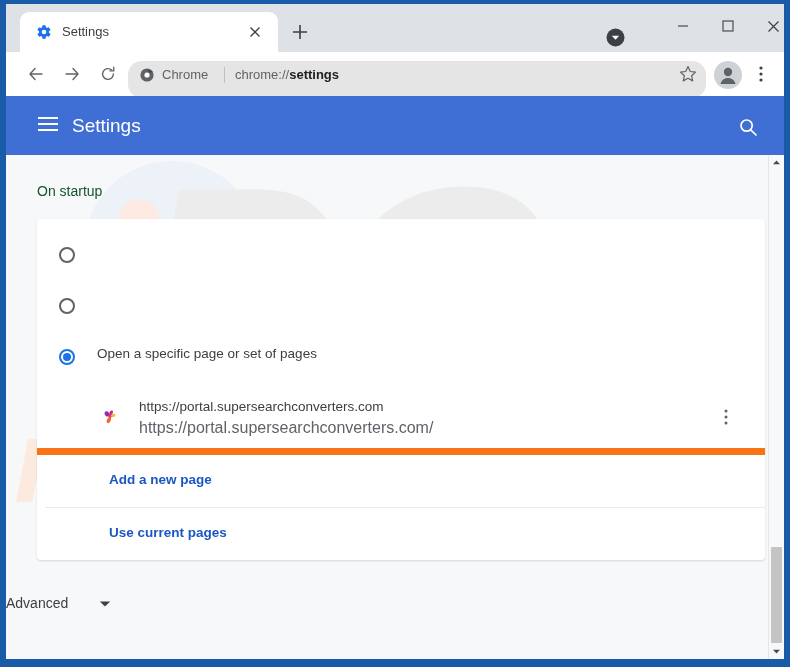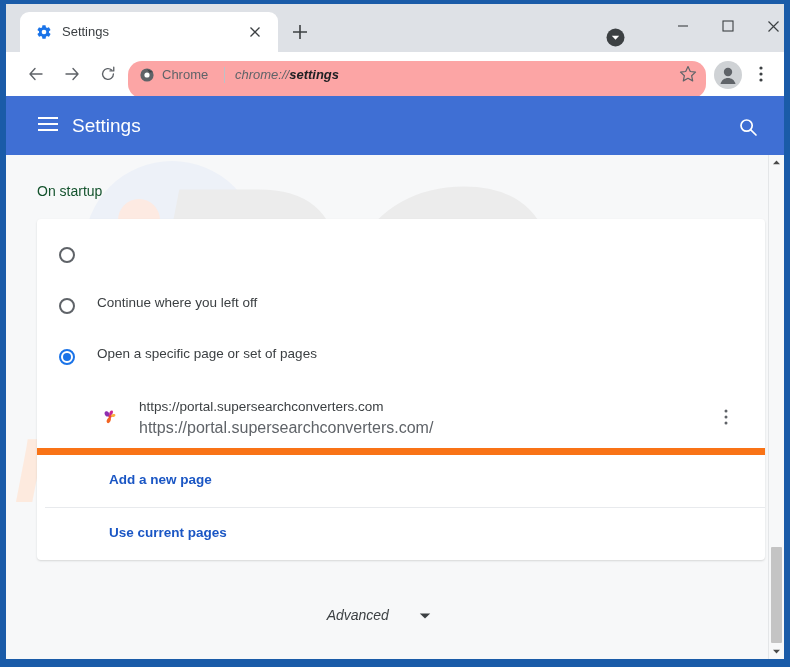--- a/index.html
+++ b/index.html
@@ -102,21 +102,21 @@
   }
   #tb-back { left: 16px; }
   #tb-forward { left: 52px; }
   #tb-reload { left: 88px; }
   .tb-btn svg { display: block; margin: 5px auto; }
 
   #omnibox {
     position: absolute;
     left: 122px; top: 9px;
     width: 578px; height: 37px;
-    background: #fca5a5;
+    background: #e5e5e5;
     border-radius: 14px;
   }
   #omnibox-chrome-icon {
     position: absolute;
     left: 12px; top: 7px;
     width: 14px; height: 14px;
   }
   #omnibox-chip-label {
     position: absolute;
     left: 34px; top: 6px;
@@ -129,21 +129,20 @@
     left: 96px; top: 6px;
     width: 1px; height: 16px;
     background: #bdc1c6;
   }
   #omnibox-url {
     position: absolute;
     left: 107px; top: 6px;
     font-size: 13px;
     color: #5f6368;
     white-space: nowrap;
-    font-style: italic;
   }
   #omnibox-url b { color: #202124; font-weight: 700; }
   #bookmark-star {
     position: absolute;
     left: 672px; top: 12px;
     width: 20px; height: 20px;
     cursor: pointer;
   }
   #profile-avatar {
     position: absolute;
@@ -339,25 +338,23 @@
     position: absolute;
     left: 64px; top: 17px;
     font-size: 13.5px;
     font-weight: 600;
     color: #1a56c4;
     white-space: nowrap;
   }
 
   #advanced-row {
     position: absolute;
-    left: 0; top: 450px;
+    left: 0; top: 438px;
     width: 746px;
-    text-align: center;
-    cursor: pointer;
-    font-style: italic;
+    cursor: pointer;
   }
   #advanced-label {
     font-size: 14px;
     color: #3c4043;
     vertical-align: middle;
   }
   #advanced-chevron {
     display: inline-block;
     margin-left: 26px;
     vertical-align: middle;
@@ -523,21 +520,20 @@
       <div id="startup-card">
 
         <div id="radio-group">
           <div class="radio-row">
             <span class="radio-ring"></span>
 
           </div>
           <div class="radio-row">
             <span class="radio-ring"></span>
 
-            <span class="radio-label">Continue where you left off</span>
           </div>
           <div class="radio-row selected">
             <span class="radio-ring"></span>
             <span class="radio-dot"></span>
             <span class="radio-label">Open a specific page or set of pages</span>
           </div>
         </div>
 
         <div id="page-entry">
           <span id="page-favicon">

